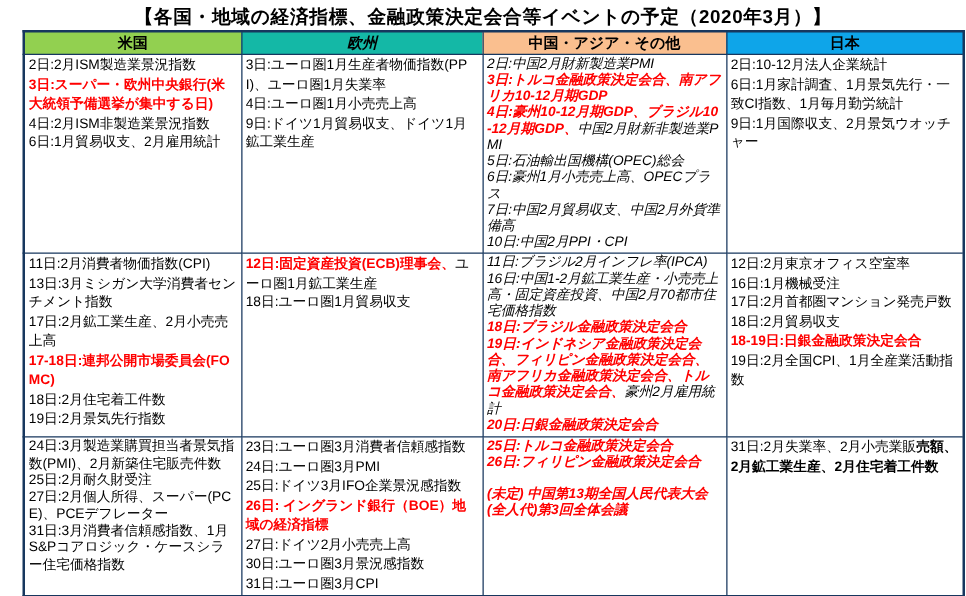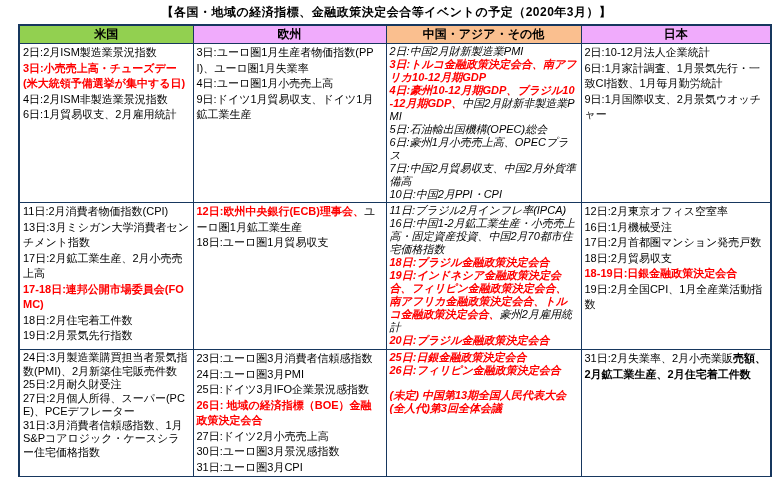--- a/index.html
+++ b/index.html
@@ -4,21 +4,21 @@
 <style>
   * { margin: 0; padding: 0; box-sizing: border-box; }
   html, body {
     width: 773px; height: 477px;
     background: #ffffff;
     font-family: "Liberation Sans", "DejaVu Sans", sans-serif;
     overflow: hidden;
   }
   .page-title {
     text-align: center;
-    font-size: 12px;
+    font-size: 15px;
     font-weight: bold;
     color: #000000;
     padding-top: 4px;
     height: 24px;
     letter-spacing: 0.5px;
   }
   table.events-table {
     border-collapse: collapse;
     table-layout: fixed;
     margin-left: 18px;
@@ -60,30 +60,30 @@
 </style>
 </head>
 <body>
 
 <div class="page-title">【各国・地域の経済指標、金融政策決定会合等イベントの予定（2020年3月）】</div>
 
 <table class="events-table">
   <thead>
     <tr id="header-row">
         <th style="background: rgb(146, 208, 80);">米国</th>
-        <th style="background: #f0abfc;">欧州</th>
+        <th style="background: #14b8a6; font-style: italic;">欧州</th>
         <th style="background: rgb(250, 191, 143);">中国・アジア・その他</th>
-        <th style="background: #f0abfc;">日本</th>
+        <th style="background: #0ea5e9;">日本</th>
       </tr>
   </thead>
   <tbody id="table-body">
       <tr>
         <td>
           <div class="entry"><span class="seg-plain">2日:2月ISM製造業景況指数</span></div>
-          <div class="entry"><span class="seg-red">3日:小売売上高・チューズデー(米大統領予備選挙が集中する日)</span></div>
+          <div class="entry"><span class="seg-red">3日:スーパー・欧州中央銀行(米大統領予備選挙が集中する日)</span></div>
           <div class="entry"><span class="seg-plain">4日:2月ISM非製造業景況指数</span></div>
           <div class="entry"><span class="seg-plain">6日:1月貿易収支、2月雇用統計</span></div>
         </td>
         <td>
           <div class="entry"><span class="seg-plain">3日:ユーロ圏1月生産者物価指数(PPI)、ユーロ圏1月失業率</span></div>
           <div class="entry"><span class="seg-plain">4日:ユーロ圏1月小売売上高</span></div>
           <div class="entry"><span class="seg-plain">9日:ドイツ1月貿易収支、ドイツ1月鉱工業生産</span></div>
         </td>
         <td>
           <div class="entry"><span class="seg-plain">2日:中国2月財新製造業PMI</span></div>
@@ -103,29 +103,29 @@
       <tr>
         <td>
           <div class="entry"><span class="seg-plain">11日:2月消費者物価指数(CPI)</span></div>
           <div class="entry"><span class="seg-plain">13日:3月ミシガン大学消費者センチメント指数</span></div>
           <div class="entry"><span class="seg-plain">17日:2月鉱工業生産、2月小売売上高</span></div>
           <div class="entry"><span class="seg-red">17-18日:連邦公開市場委員会(FOMC)</span></div>
           <div class="entry"><span class="seg-plain">18日:2月住宅着工件数</span></div>
           <div class="entry"><span class="seg-plain">19日:2月景気先行指数</span></div>
         </td>
         <td>
-          <div class="entry"><span class="seg-red">12日:欧州中央銀行(ECB)理事会、</span><span class="seg-plain">ユーロ圏1月鉱工業生産</span></div>
+          <div class="entry"><span class="seg-red">12日:固定資産投資(ECB)理事会、</span><span class="seg-plain">ユーロ圏1月鉱工業生産</span></div>
           <div class="entry"><span class="seg-plain">18日:ユーロ圏1月貿易収支</span></div>
         </td>
         <td>
           <div class="entry"><span class="seg-plain">11日:ブラジル2月インフレ率(IPCA)</span></div>
           <div class="entry"><span class="seg-plain">16日:中国1-2月鉱工業生産・小売売上高・固定資産投資、中国2月70都市住宅価格指数</span></div>
           <div class="entry"><span class="seg-red">18日:ブラジル金融政策決定会合</span></div>
           <div class="entry"><span class="seg-red">19日:インドネシア金融政策決定会合、フィリピン金融政策決定会合、南アフリカ金融政策決定会合、トルコ金融政策決定会合、</span><span class="seg-plain">豪州2月雇用統計</span></div>
-          <div class="entry"><span class="seg-red">20日:ブラジル金融政策決定会合</span></div>
+          <div class="entry"><span class="seg-red">20日:日銀金融政策決定会合</span></div>
         </td>
         <td>
           <div class="entry"><span class="seg-plain">12日:2月東京オフィス空室率</span></div>
           <div class="entry"><span class="seg-plain">16日:1月機械受注</span></div>
           <div class="entry"><span class="seg-plain">17日:2月首都圏マンション発売戸数</span></div>
           <div class="entry"><span class="seg-plain">18日:2月貿易収支</span></div>
           <div class="entry"><span class="seg-red">18-19日:日銀金融政策決定会合</span></div>
           <div class="entry"><span class="seg-plain">19日:2月全国CPI、1月全産業活動指数</span></div>
         </td>
       </tr>
@@ -133,27 +133,27 @@
         <td>
           <div class="entry"><span class="seg-plain">24日:3月製造業購買担当者景気指数(PMI)、2月新築住宅販売件数</span></div>
           <div class="entry"><span class="seg-plain">25日:2月耐久財受注</span></div>
           <div class="entry"><span class="seg-plain">27日:2月個人所得、スーパー(PCE)、PCEデフレーター</span></div>
           <div class="entry"><span class="seg-plain">31日:3月消費者信頼感指数、1月S&amp;Pコアロジック・ケースシラー住宅価格指数</span></div>
         </td>
         <td>
           <div class="entry"><span class="seg-plain">23日:ユーロ圏3月消費者信頼感指数</span></div>
           <div class="entry"><span class="seg-plain">24日:ユーロ圏3月PMI</span></div>
           <div class="entry"><span class="seg-plain">25日:ドイツ3月IFO企業景況感指数</span></div>
-          <div class="entry"><span class="seg-red">26日: 地域の経済指標（BOE）金融政策決定会合</span></div>
+          <div class="entry"><span class="seg-red">26日: イングランド銀行（BOE）地域の経済指標</span></div>
           <div class="entry"><span class="seg-plain">27日:ドイツ2月小売売上高</span></div>
           <div class="entry"><span class="seg-plain">30日:ユーロ圏3月景況感指数</span></div>
           <div class="entry"><span class="seg-plain">31日:ユーロ圏3月CPI</span></div>
         </td>
         <td>
-          <div class="entry"><span class="seg-red">25日:日銀金融政策決定会合</span></div>
+          <div class="entry"><span class="seg-red">25日:トルコ金融政策決定会合</span></div>
           <div class="entry"><span class="seg-red">26日:フィリピン金融政策決定会合</span></div>
           <div class="entry"><span class="seg-plain"></span></div>
           <div class="entry"><span class="seg-red">(未定) 中国第13期全国人民代表大会(全人代)第3回全体会議</span></div>
         </td>
         <td>
           <div class="entry"><span class="seg-plain">31日:2月失業率、2月小売業販</span><span class="seg-bold">売額、2月鉱工業生産、2月住宅着工件数</span></div>
         </td>
       </tr>
     </tbody>
 </table>

